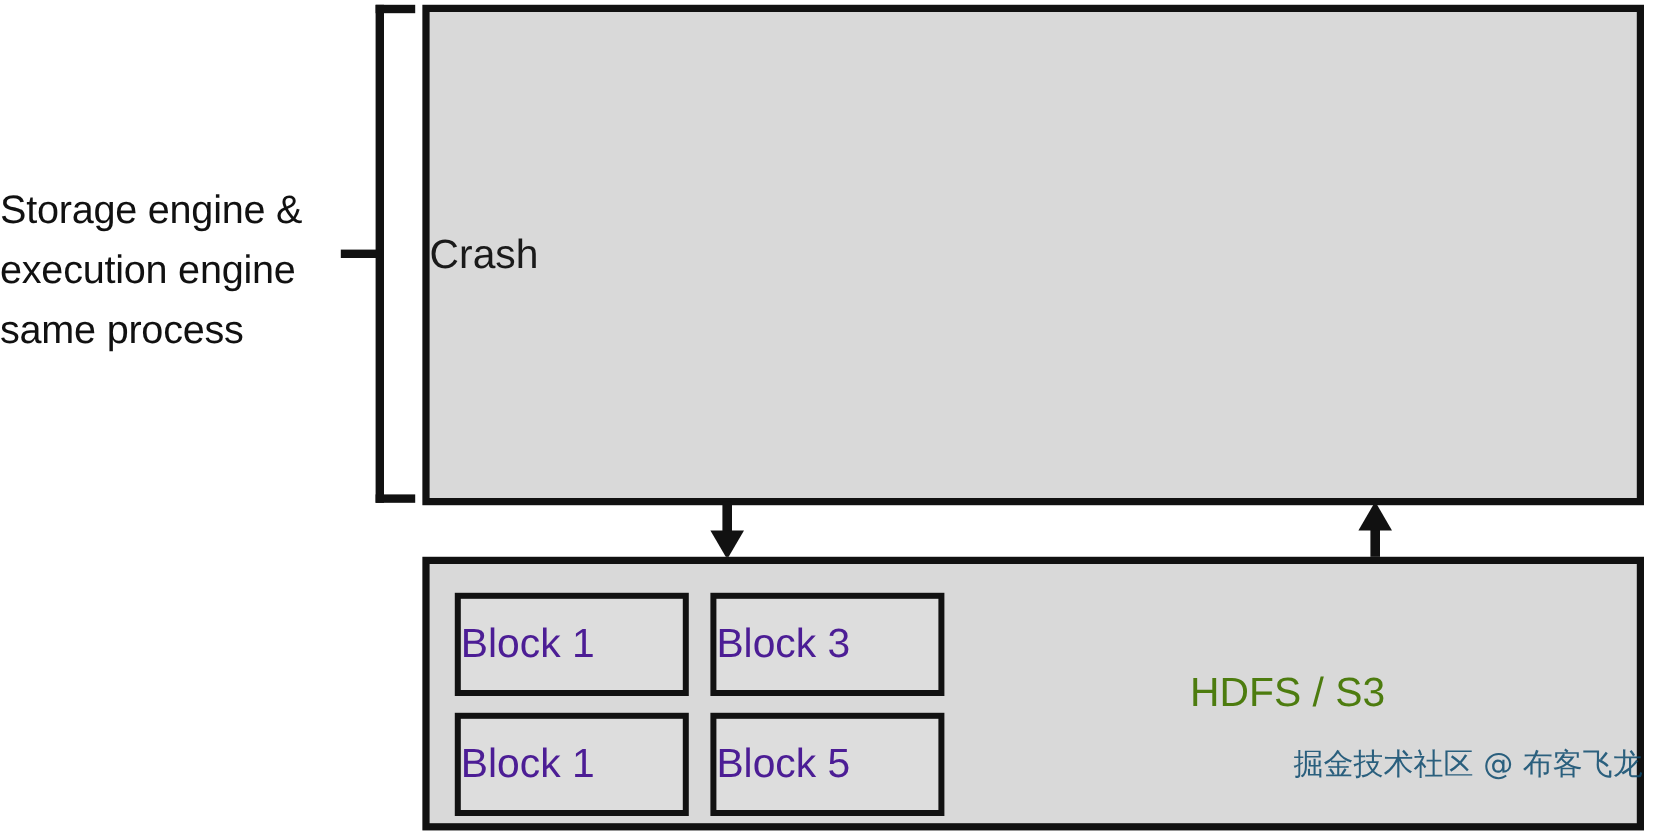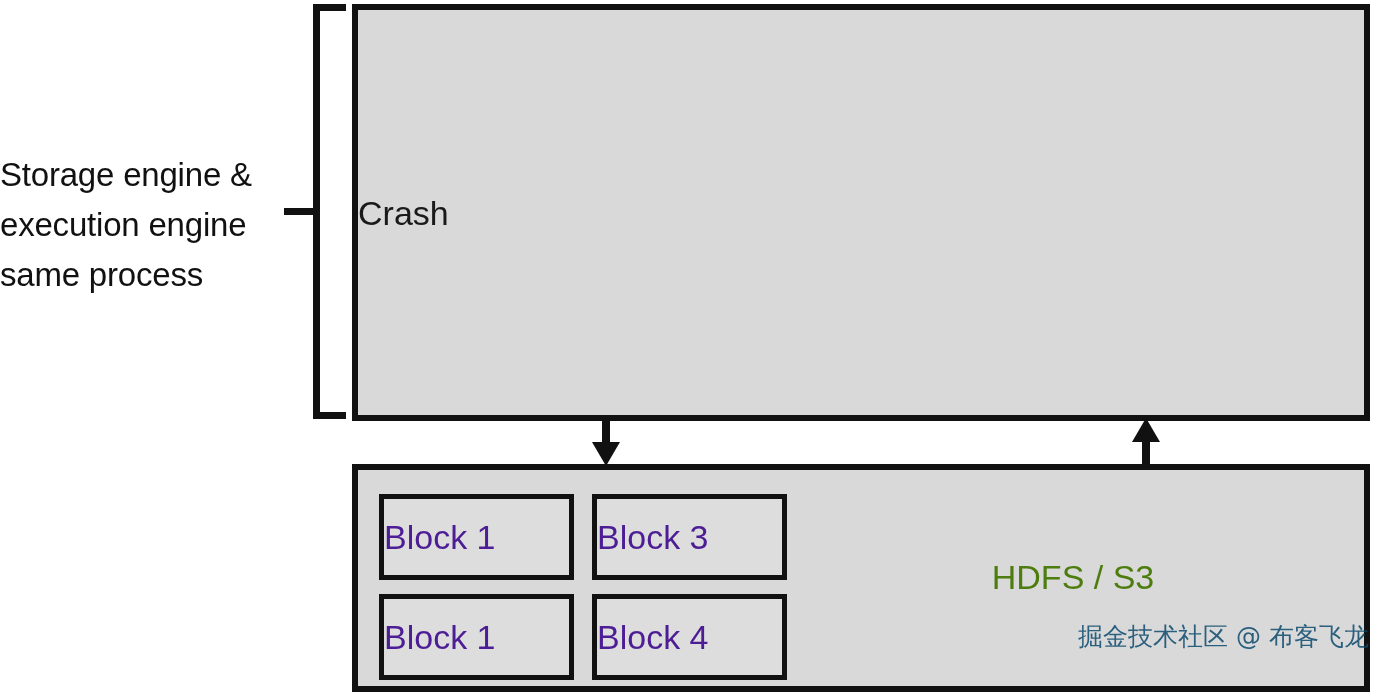--- a/index.html
+++ b/index.html
@@ -182,21 +182,21 @@
 
     <div class="block" id="block-1">
       <div class="block-label">Block 3</div>
     </div>
 
     <div class="block" id="block-2">
       <div class="block-label">Block 1</div>
     </div>
 
     <div class="block" id="block-3">
-      <div class="block-label">Block 4</div>
+      <div class="block-label">Block 5</div>
     </div>
 
     <div id="storage-label">HDFS / S3</div>
   </div>
 
   <div id="watermark">掘金技术社区 @ 布客飞龙</div>
 
 </div>
 
 </body></html>

